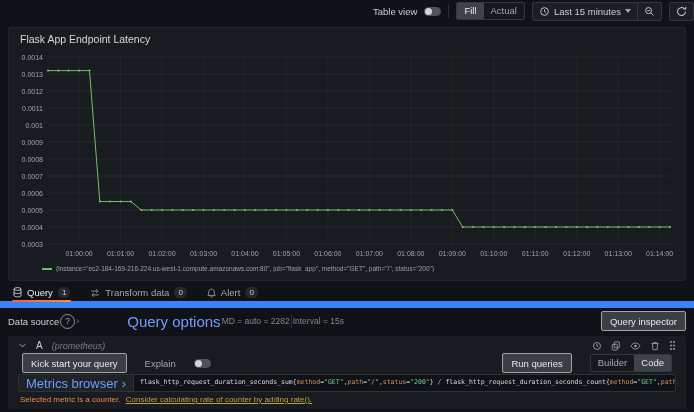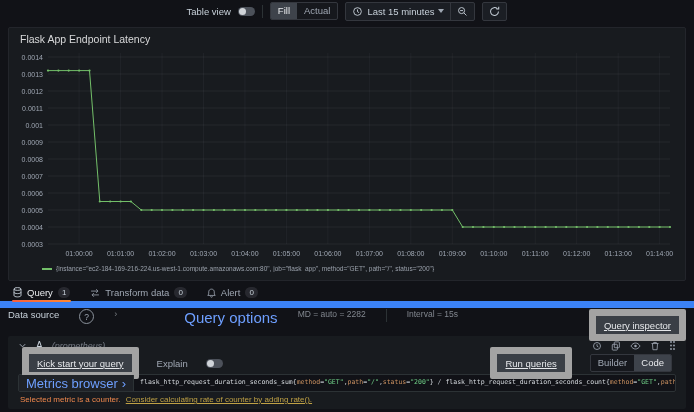--- a/index.html
+++ b/index.html
@@ -4,21 +4,21 @@
 <style>
   html,body{margin:0;padding:0;}
   body{
     width:694px;height:412px;overflow:hidden;
     background:#111217;color:#ccccdc;
     font-family:"Liberation Sans",sans-serif;
     font-size:10px;-webkit-font-smoothing:antialiased;
   }
   .spacer{flex:1;}
   
-  .topbar{height:22px;display:flex;align-items:center;justify-content:center;gap:7px;padding:0 0;background:#111217;}
+  .topbar{height:22px;display:flex;align-items:center;justify-content:flex-end;gap:7px;padding:0 0;background:#111217;}
   .tv-label{font-size:9.5px;color:#c7d0d9;}
   .toggle{width:17px;height:9px;border-radius:5px;background:#4c515a;position:relative;flex:none;}
   .toggle .knob{position:absolute;left:1px;top:1px;width:7px;height:7px;border-radius:50%;background:#d0d4d9;}
   .vdiv{width:1px;height:13px;background:#2c3235;}
   .seg-group{display:flex;border:1px solid #34373e;border-radius:2px;overflow:hidden;height:16px;background:#16181d;}
   .seg{padding:0 7px;font-size:9.5px;line-height:15px;color:#9fa7b3;}
   .seg.active{background:#3e434b;color:#e8eaed;}
   .tbtn{height:17px;display:flex;align-items:center;gap:4px;padding:0 6px;background:#1b1e24;border:1px solid #34373e;border-radius:2px;font-size:9.5px;color:#c7d0d9;}
   .btn-group{display:flex;border:1px solid #34373e;border-radius:2px;overflow:hidden;height:17px;background:#1b1e24;}
   .btn-group .gbtn{display:flex;align-items:center;gap:4px;padding:0 6px;font-size:9.5px;color:#c7d0d9;}
@@ -30,28 +30,28 @@
   .panel-title{font-size:10.5px;color:#d8d9da;padding:1px 4px 3px;}
   .legend{display:flex;align-items:center;gap:4px;padding-left:26px;margin-top:1px;font-size:6.5px;color:#9aa1ab;white-space:nowrap;overflow:hidden;}
   .legend-swatch{width:10px;height:2px;background:#73bf69;flex:none;}
   
   .tabs{display:flex;gap:18px;padding:0 12px;margin-top:3px;height:17px;border-bottom:7px solid #3b82f6;align-items:stretch;}
   .tab{display:flex;align-items:center;gap:5px;font-size:9.5px;color:#9fa7b3;position:relative;padding:0 1px;}
   .tab.active{color:#e8eaed;}
   .tab.active::after{content:"";position:absolute;left:0;right:0;bottom:-1px;height:2px;border-radius:1px;background:linear-gradient(90deg,#f55f3e,#ff8833);}
   .tab-count{background:rgba(204,204,220,0.12);border-radius:7px;padding:0 4px;font-size:8px;height:11px;line-height:11px;color:#c7d0d9;}
   
-  .qtoolbar{height:24px;display:flex;gap:20px;padding:0 8px;margin-top:1px;}
+  .qtoolbar{height:24px;display:flex;align-items:center;gap:1px;padding:0 8px;margin-top:1px;}
   .ds-label{font-size:9.5px;color:#c7d0d9;}
   .ds-picker{display:flex;align-items:center;gap:5px;width:96px;height:19px;background:#111217;border:1px solid #2c3235;border-radius:2px;padding:0 6px;font-size:9.5px;color:#ccccdc;}
   .help-circle{width:13px;height:13px;border-radius:50%;border:1px solid #8b929c;display:grid;place-items:center;font-size:8.5px;color:#9fa7b3;}
   .chev{color:#7b8086;font-size:9px;}
   .qopt-link{color:#6e9fff;font-size:15px;margin-left:47px;}
   .qopt-sum{color:#82878f;font-size:8.5px;}
-  .btn-secondary{display:inline-flex;align-items:center;background:#3a3f46;border:7px solid #a3a3a3;border-radius:2px;height:18px;padding:0 8px;font-size:9.5px;color:#e6e8eb;text-decoration:underline;}
+  .btn-secondary{display:inline-flex;align-items:center;background:#3a3f46;border:1px solid #a3a3a3;border-radius:2px;height:18px;padding:0 8px;font-size:9.5px;color:#e6e8eb;}
   
   .query-card{margin:3px 8px 0;background:#181b1f;border-radius:2px;padding:3px 6px 5px;}
   .qheader{display:flex;align-items:center;gap:9px;height:13px;padding:0 4px;}
   .ref-id{font-size:10px;color:#c7d0d9;}
   .ds-hint{font-style:italic;color:#767b85;font-size:9px;}
   .hicons{display:flex;align-items:center;gap:9px;color:#9fa7b3;}
   .qsubrow{display:flex;align-items:center;gap:18px;margin:3px 8px 0;height:16px;}
   .explain-label{color:#9fa7b3;font-size:9.5px;}
   .editor-row{display:flex;align-items:stretch;margin:3px 4px 0;border:1px solid #2c3235;background:#111217;border-radius:2px;height:16px;}
   .mb-chip{display:flex;align-items:center;gap:4px;padding:0 7px;font-size:13px;color:#6e9fff;background:#1f2227;border-right:1px solid #2c3235;white-space:nowrap;}

